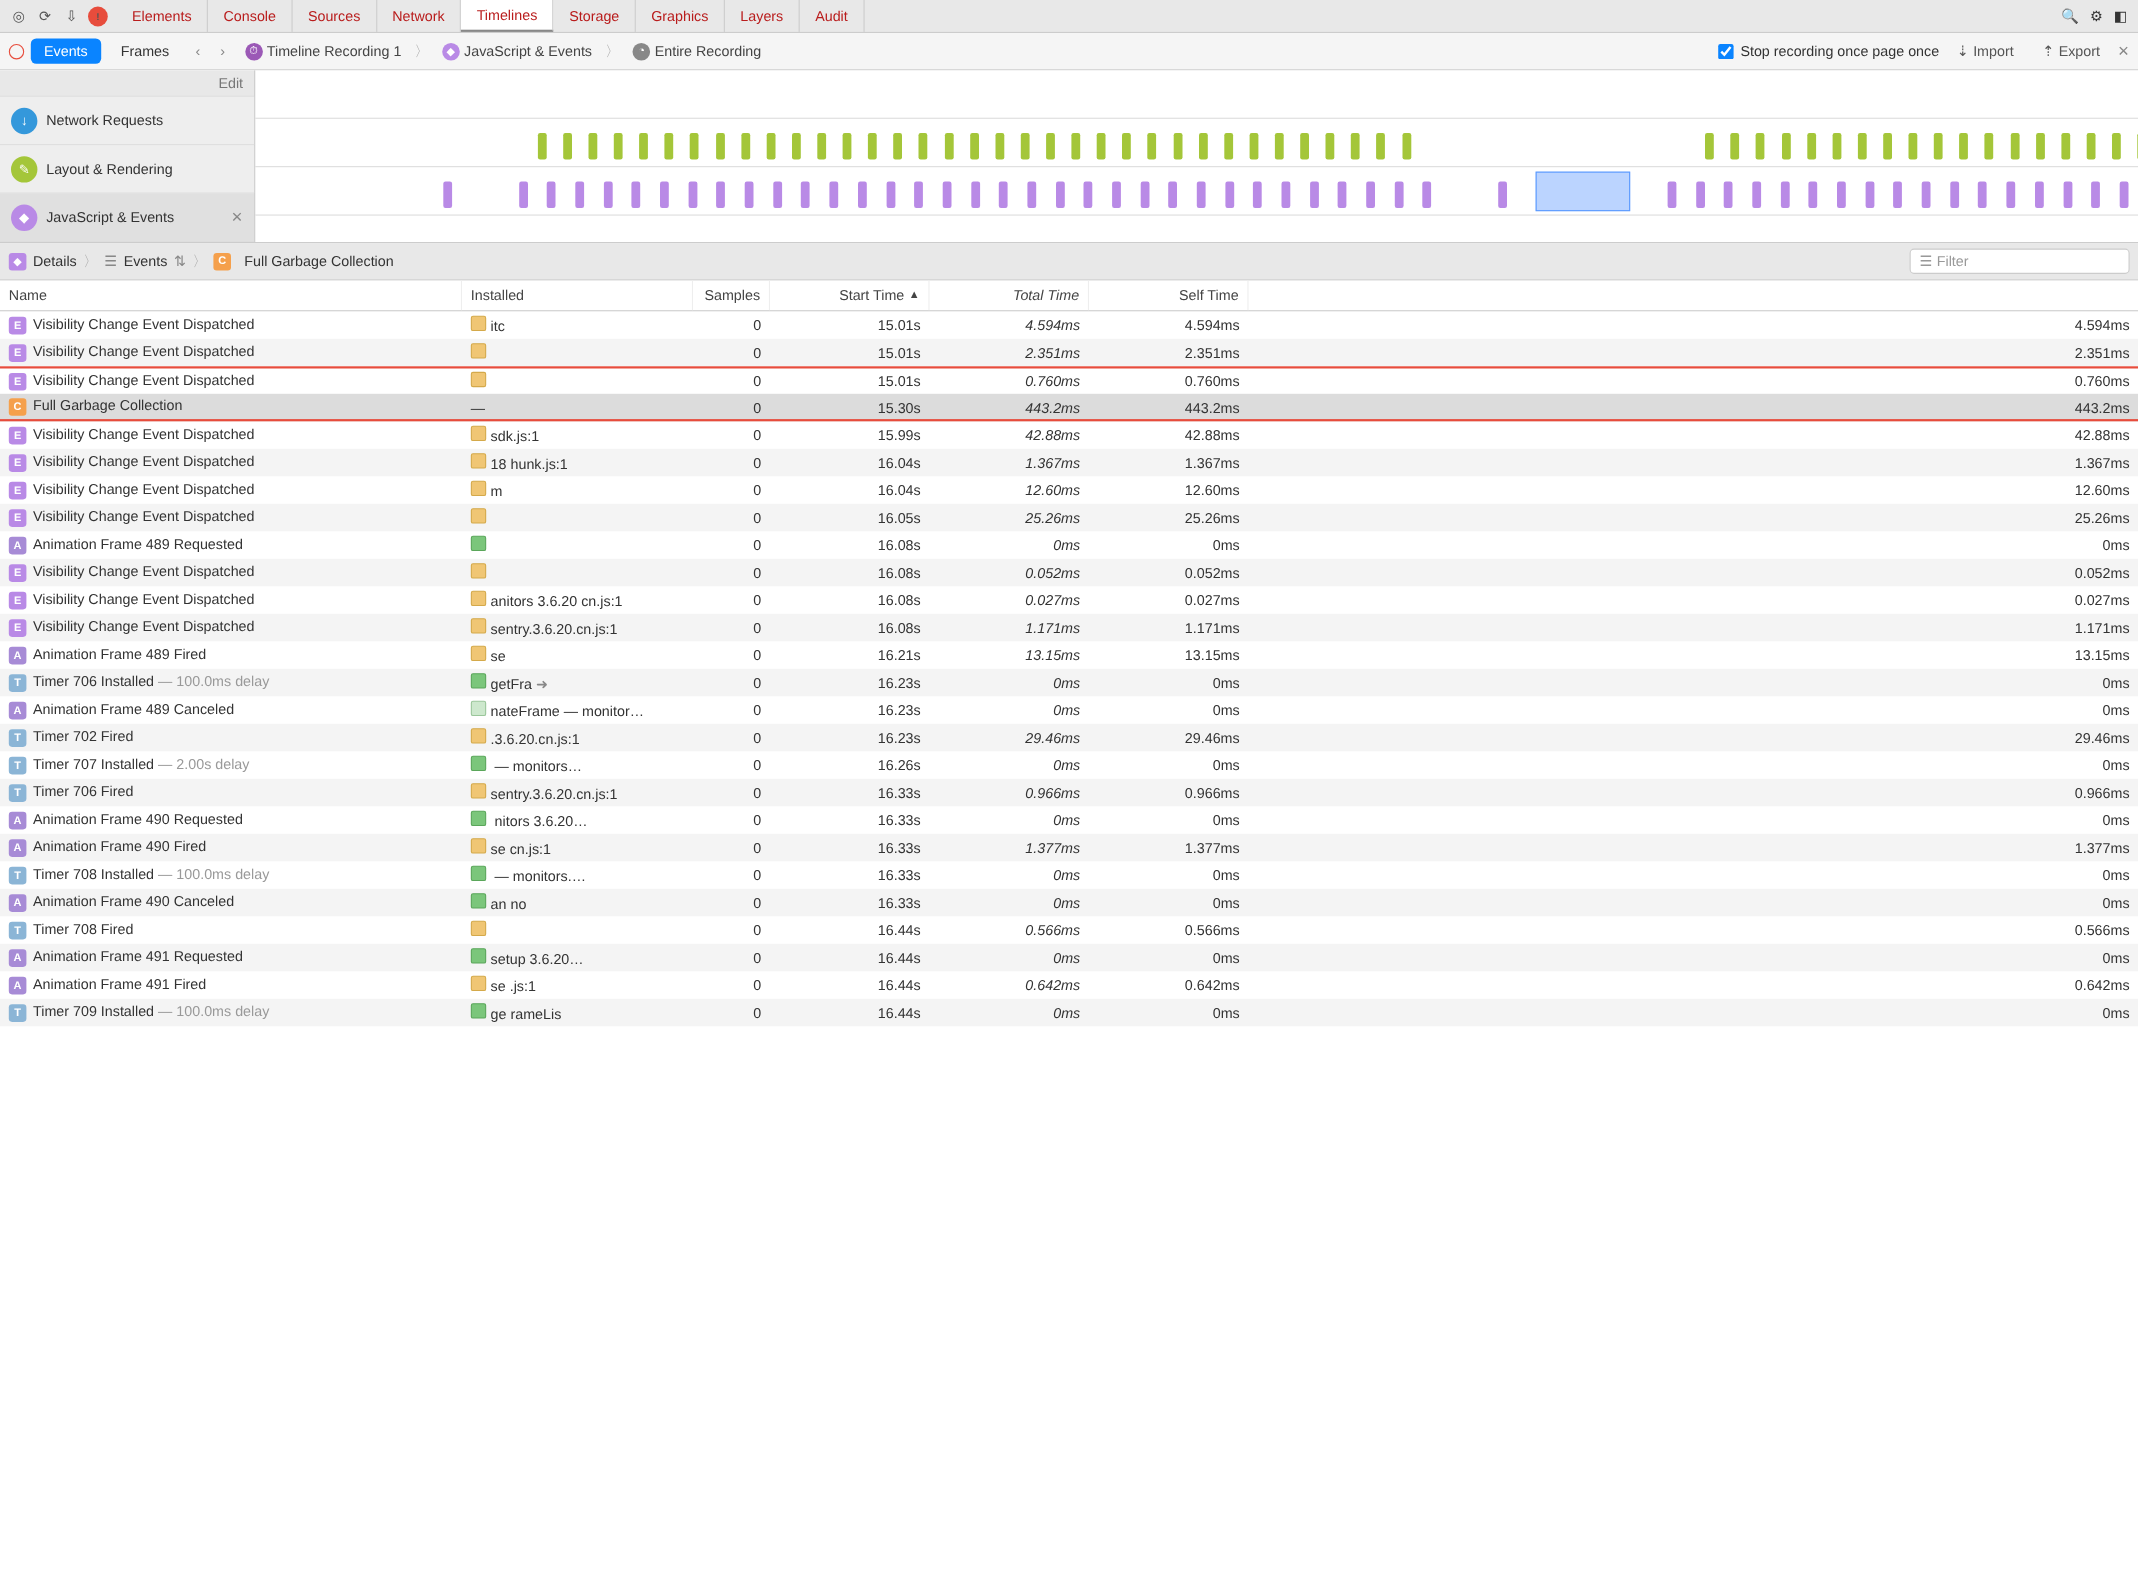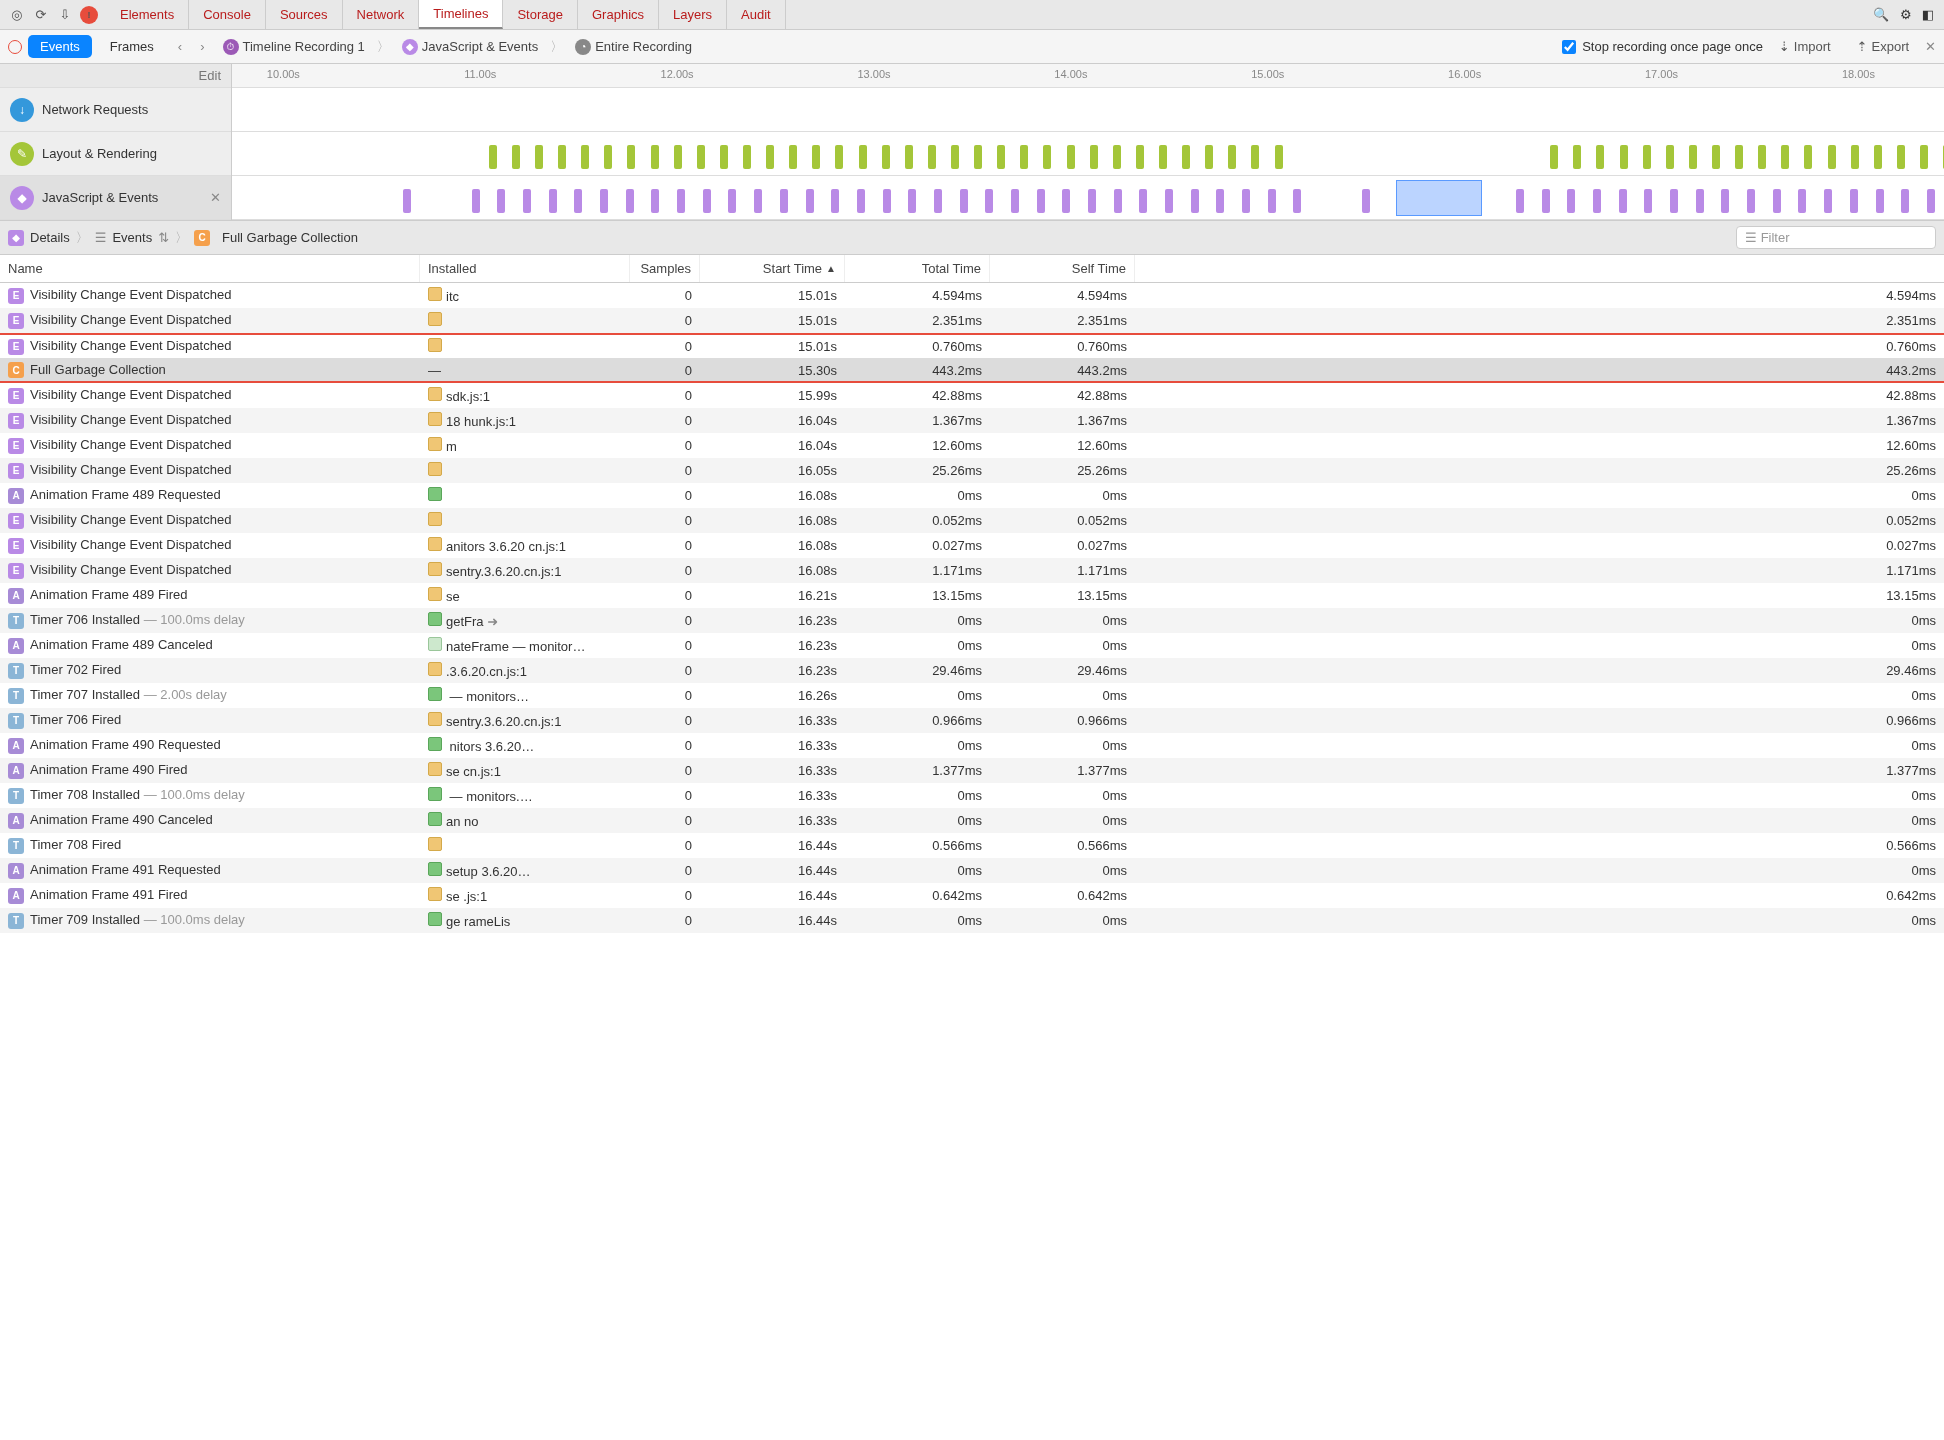--- a/index.html
+++ b/index.html
@@ -51,21 +51,21 @@
 
 
 .table { flex: 1; overflow: auto; background: #fff; }
 .thead { display: flex; background: #fff; border-bottom: 1px solid #ccc; position: sticky; top: 0; height: 28px; }
 .th { padding: 6px 8px; border-right: 1px solid #eee; color: #444; font-weight: 400; display: flex; align-items: center; }
 .th.right { justify-content: flex-end; }
 .col-name { width: 420px; }
 .col-loc { width: 210px; }
 .col-samples { width: 70px; }
 .col-start { width: 145px; }
-.col-total { width: 145px; }
+.col-total { width: 145px; font-style: italic; }
 .col-self { width: 145px; }
 .col-avg { flex: 1; }
 .tr { display: flex; height: 25px; align-items: center; }
 .tr:nth-child(even) { background: #f4f4f4; }
 .tr.selected { background: #dcdcdc; }
 .tr.highlight-top { border-top: 2px solid #e74c3c; }
 .tr.highlight-bot { border-bottom: 2px solid #e74c3c; align-items: flex-end; }
 .td { padding: 3px 8px; overflow: hidden; white-space: nowrap; text-overflow: ellipsis; }
 .td.right { text-align: right; }
 .badge { display: inline-flex; width: 16px; height: 16px; border-radius: 3px; color: #fff; font-size: 10px; font-weight: bold; align-items: center; justify-content: center; margin-right: 6px; }
@@ -173,31 +173,20 @@
       <span class="track-icon" style="background:#a4c639">✎</span>
       <span>Layout &amp; Rendering</span>
     </div>
     <div class="track-row selected">
       <span class="track-icon" style="background:#b98ae6">◆</span>
       <span>JavaScript &amp; Events</span>
       <span class="track-close">✕</span>
     </div>
   </div>
   <div class="timeline-canvas">
-    <div class="ruler" id="ruler">
-          <span class="ruler-tick" style="left: 3%;">10.00s</span>
-          <span class="ruler-tick" style="left: 14.5%;">11.00s</span>
-          <span class="ruler-tick" style="left: 26%;">12.00s</span>
-          <span class="ruler-tick" style="left: 37.5%;">13.00s</span>
-          <span class="ruler-tick" style="left: 49%;">14.00s</span>
-          <span class="ruler-tick" style="left: 60.5%;">15.00s</span>
-          <span class="ruler-tick" style="left: 72%;">16.00s</span>
-          <span class="ruler-tick" style="left: 83.5%;">17.00s</span>
-          <span class="ruler-tick" style="left: 95%;">18.00s</span>
-        </div>
     <div class="track-canvas"></div>
     <div class="track-canvas" id="layout-canvas">
           <div class="bar green" style="left: 15%;"></div>
           <div class="bar green" style="left: 16.35%;"></div>
           <div class="bar green" style="left: 17.7%;"></div>
           <div class="bar green" style="left: 19.05%;"></div>
           <div class="bar green" style="left: 20.4%;"></div>
           <div class="bar green" style="left: 21.75%;"></div>
           <div class="bar green" style="left: 23.1%;"></div>
           <div class="bar green" style="left: 24.45%;"></div>

